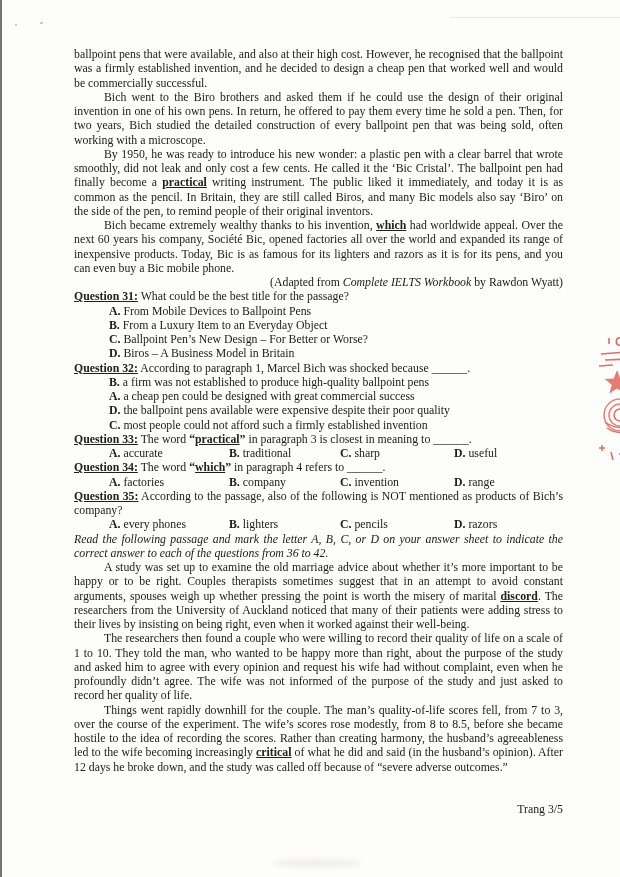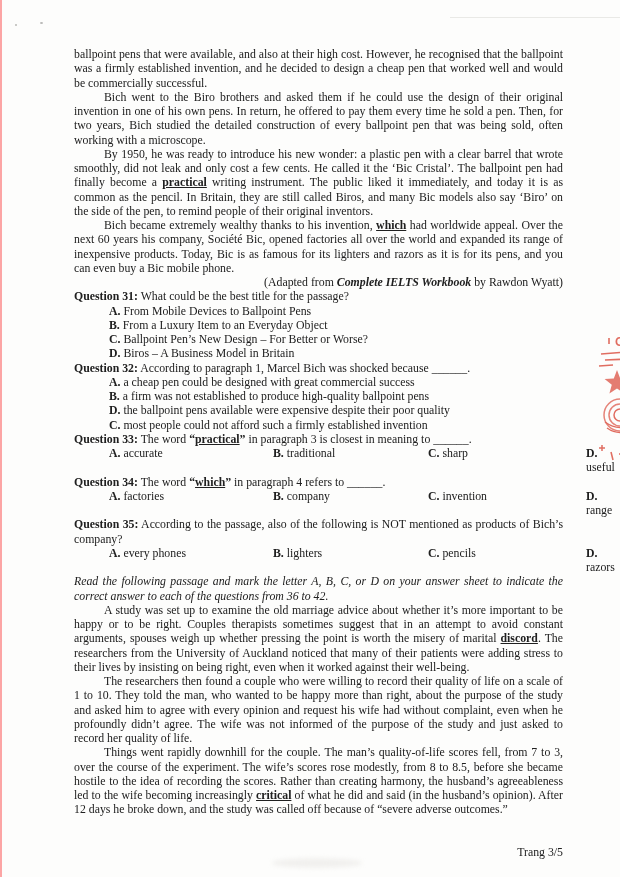--- a/index.html
+++ b/index.html
@@ -1,46 +1,45 @@
 <!DOCTYPE html>
 <html><head>
 <meta charset="utf-8">
 <style>
   * { margin:0; padding:0; box-sizing:border-box; }
   html,body { width:620px; height:877px; }
   body { font-family:"Liberation Serif", serif; background:#ffffff; }
   .page {
     position:relative; width:620px; height:877px;
     background:#fdfdfc; overflow:hidden;
-    border-left:2px solid #fca5a5;
+    border-left:2px solid #737373;
   }
   .page::before { 
     content:""; position:absolute; top:17px; right:0; width:170px; height:1px;
     background:#e9e9e6;
   }
   .content {
     position:absolute; top:47px; left:72px; width:489px;
     color:#202020; font-size:11.8px; line-height:14.25px;
     text-align:justify;
   }
   p.para { margin:0; }
   p.para.indent { text-indent:30px; }
   .seg-b  { font-weight:bold; }
   .seg-bu { font-weight:bold; text-decoration:underline; }
-  .seg-i  { font-style:italic;font-weight:bold; }
+  .seg-i  { font-style:italic; }
   .seg-bi { font-weight:normal; font-style:italic; }
   .attribution { text-align:right; }
   .q-stem { margin:0; }
-  .q-label { font-weight:bold; }
+  .q-label { font-weight:bold;text-decoration:underline; }
   .opt-letter { font-weight:bold; }
   .options.list .option { padding-left:35px; }
   .options.row {
     display:grid; grid-template-columns:120px 111px 114px auto;
     margin-left:35px;
-    gap:44px;
   }
   .instruction { font-weight:bold; font-style:italic; margin:0; }
   .footer { text-align:right; margin-top:28px; }
   .stamp {
     position:absolute; top:330px; right:-17px; width:44px; height:140px;
     opacity:0.88;
   }
   .speck { position:absolute; background:#b9b9b6; border-radius:50%; }
   .speck1 { left:13px; top:24px; width:2px; height:2px; }
   .speck2 { left:38px; top:22px; width:3px; height:2px; }
@@ -73,22 +72,22 @@
           <div class="options list">
             <div class="option"><span class="opt-letter">A.</span><span> From Mobile Devices to Ballpoint Pens</span></div>
             <div class="option"><span class="opt-letter">B.</span><span> From a Luxury Item to an Everyday Object</span></div>
             <div class="option"><span class="opt-letter">C.</span><span> Ballpoint Pen’s New Design – For Better or Worse?</span></div>
             <div class="option"><span class="opt-letter">D.</span><span> Biros – A Business Model in Britain</span></div>
           </div>
         </div>
         <div>
           <p class="q-stem"><span class="q-label">Question 32:</span><span> According to paragraph 1, Marcel Bich was shocked because ______.</span></p>
           <div class="options list">
+            <div class="option"><span class="opt-letter">B.</span><span> a firm was not established to produce high-quality ballpoint pens</span></div>
             <div class="option"><span class="opt-letter">A.</span><span> a cheap pen could be designed with great commercial success</span></div>
-            <div class="option"><span class="opt-letter">B.</span><span> a firm was not established to produce high-quality ballpoint pens</span></div>
             <div class="option"><span class="opt-letter">D.</span><span> the ballpoint pens available were expensive despite their poor quality</span></div>
             <div class="option"><span class="opt-letter">C.</span><span> most people could not afford such a firmly established invention</span></div>
           </div>
         </div>
         <div>
           <p class="q-stem"><span class="q-label">Question 33:</span><span> The word </span><span class="seg-b">“</span><span class="seg-bu">practical</span><span class="seg-b">”</span><span> in paragraph 3 is closest in meaning to ______.</span></p>
           <div class="options row">
             <div class="option"><span class="opt-letter">A.</span><span> accurate</span></div>
             <div class="option"><span class="opt-letter">B.</span><span> traditional</span></div>
             <div class="option"><span class="opt-letter">C.</span><span> sharp</span></div>

